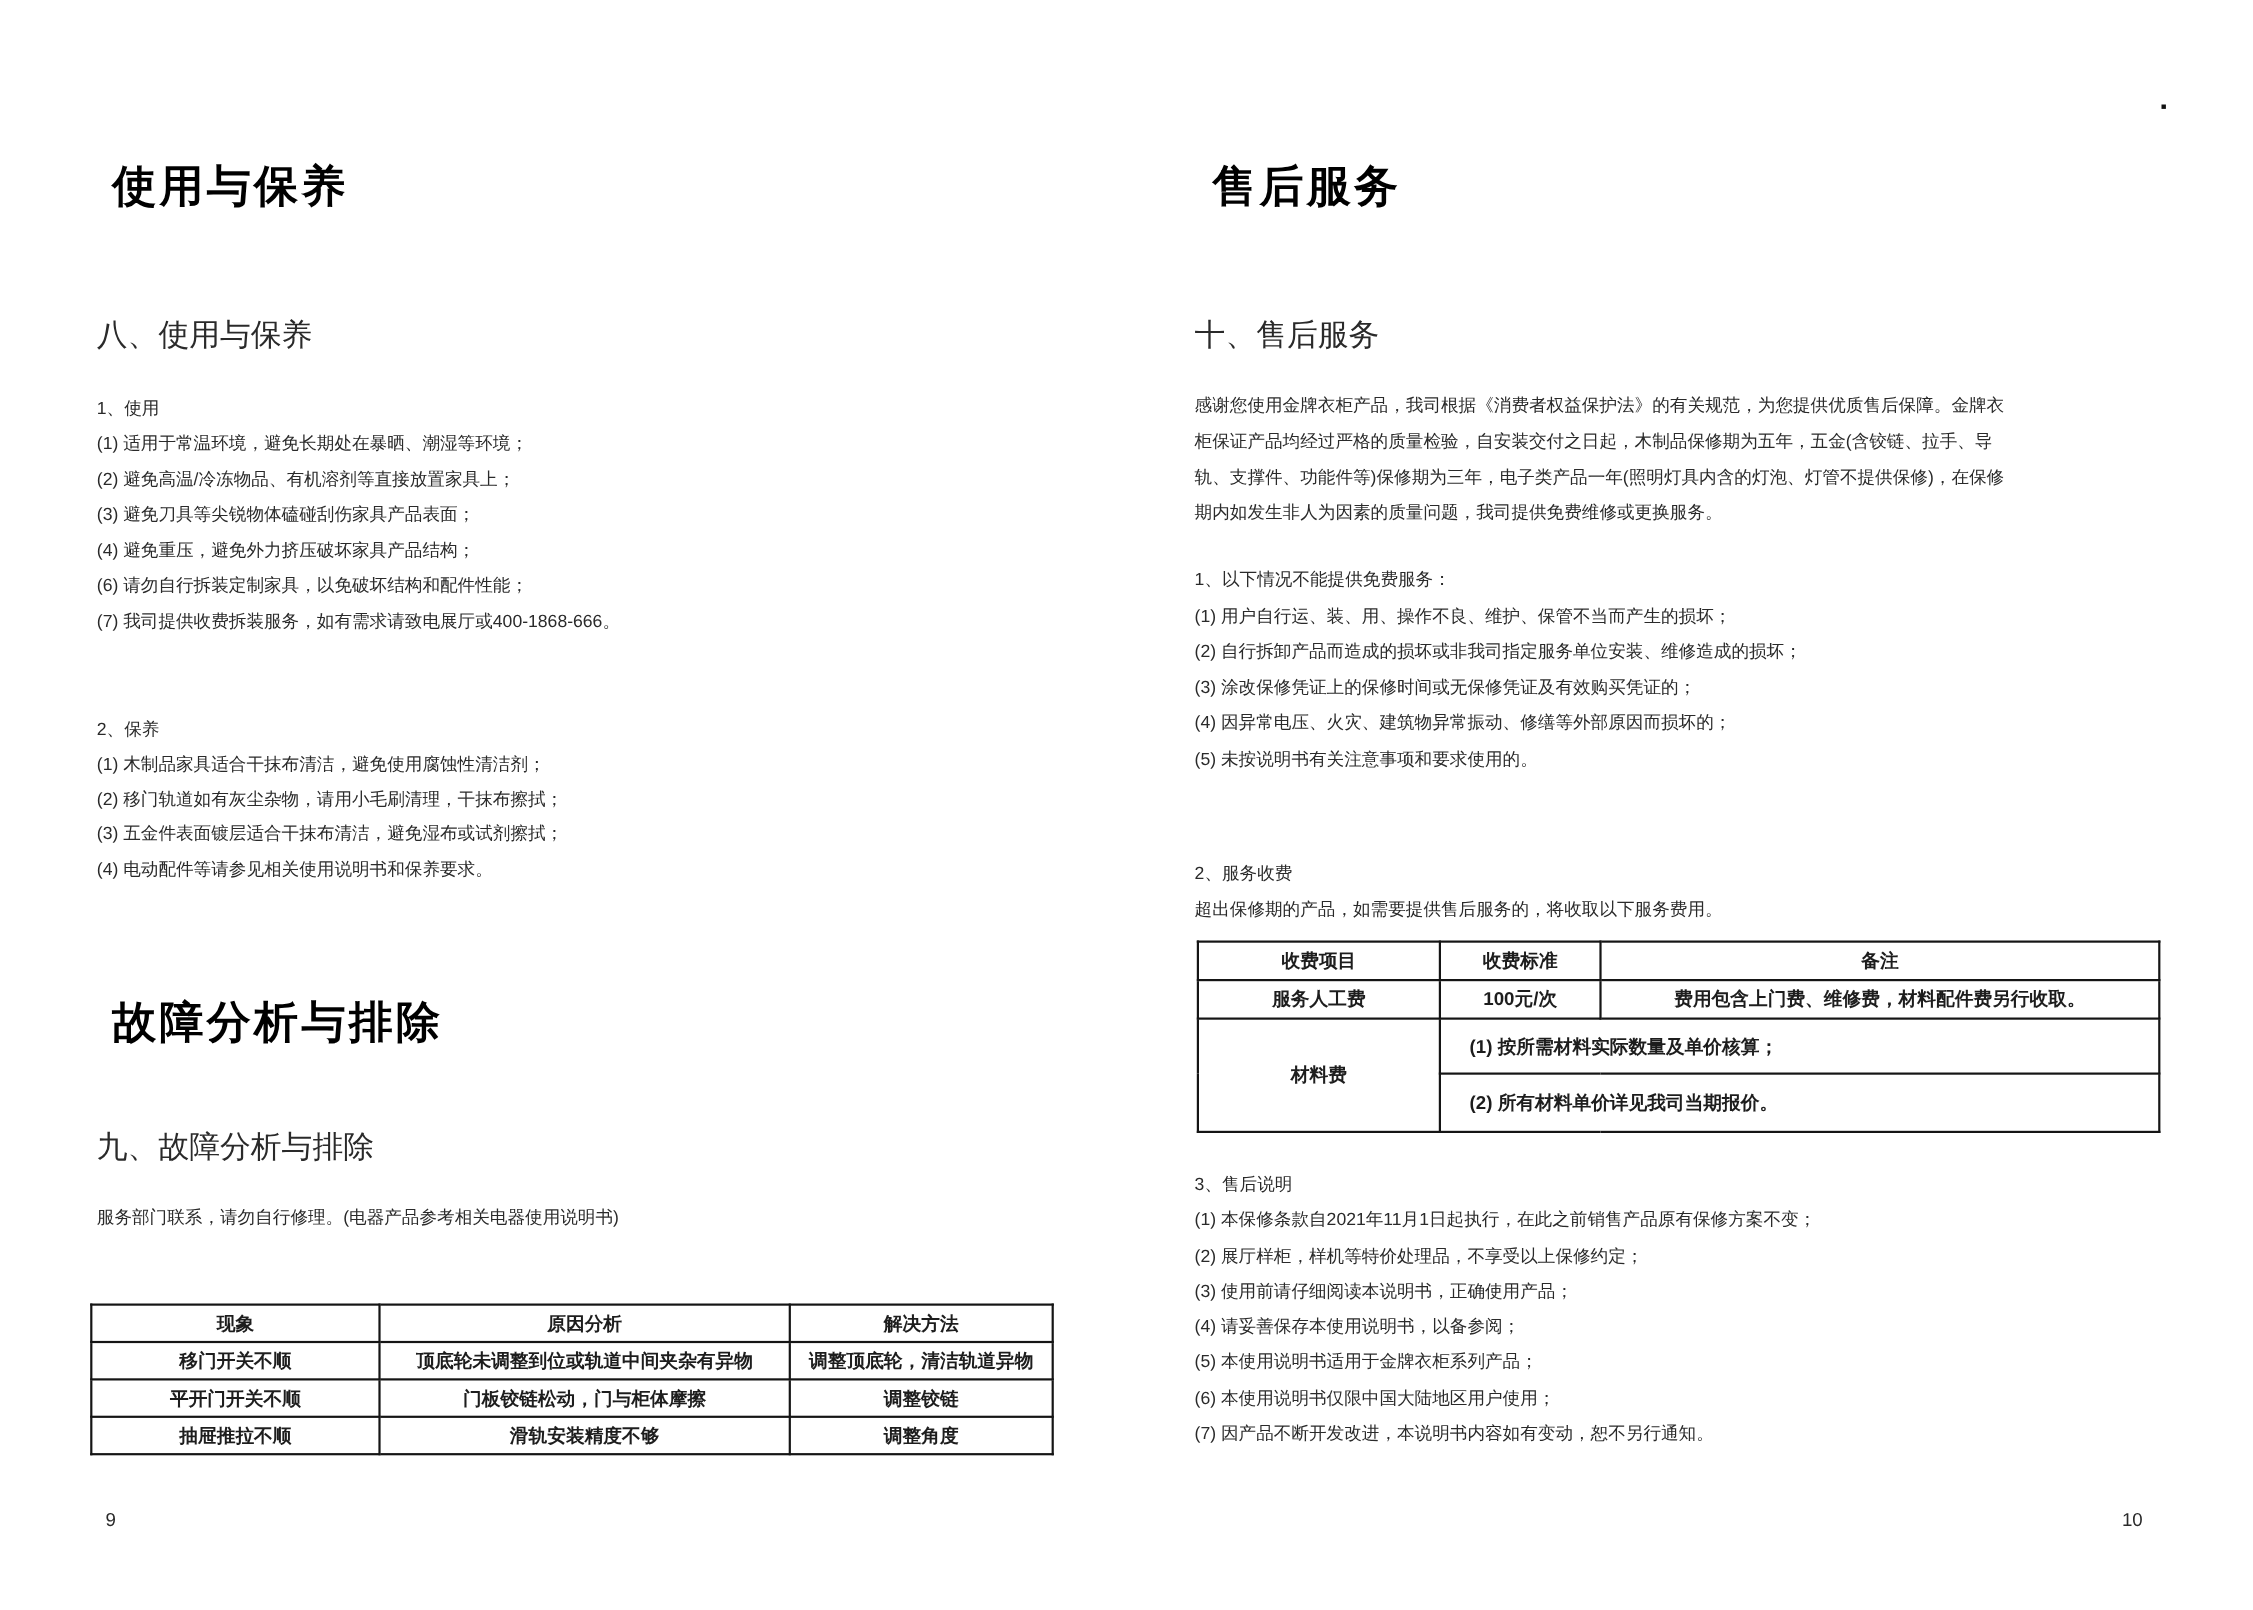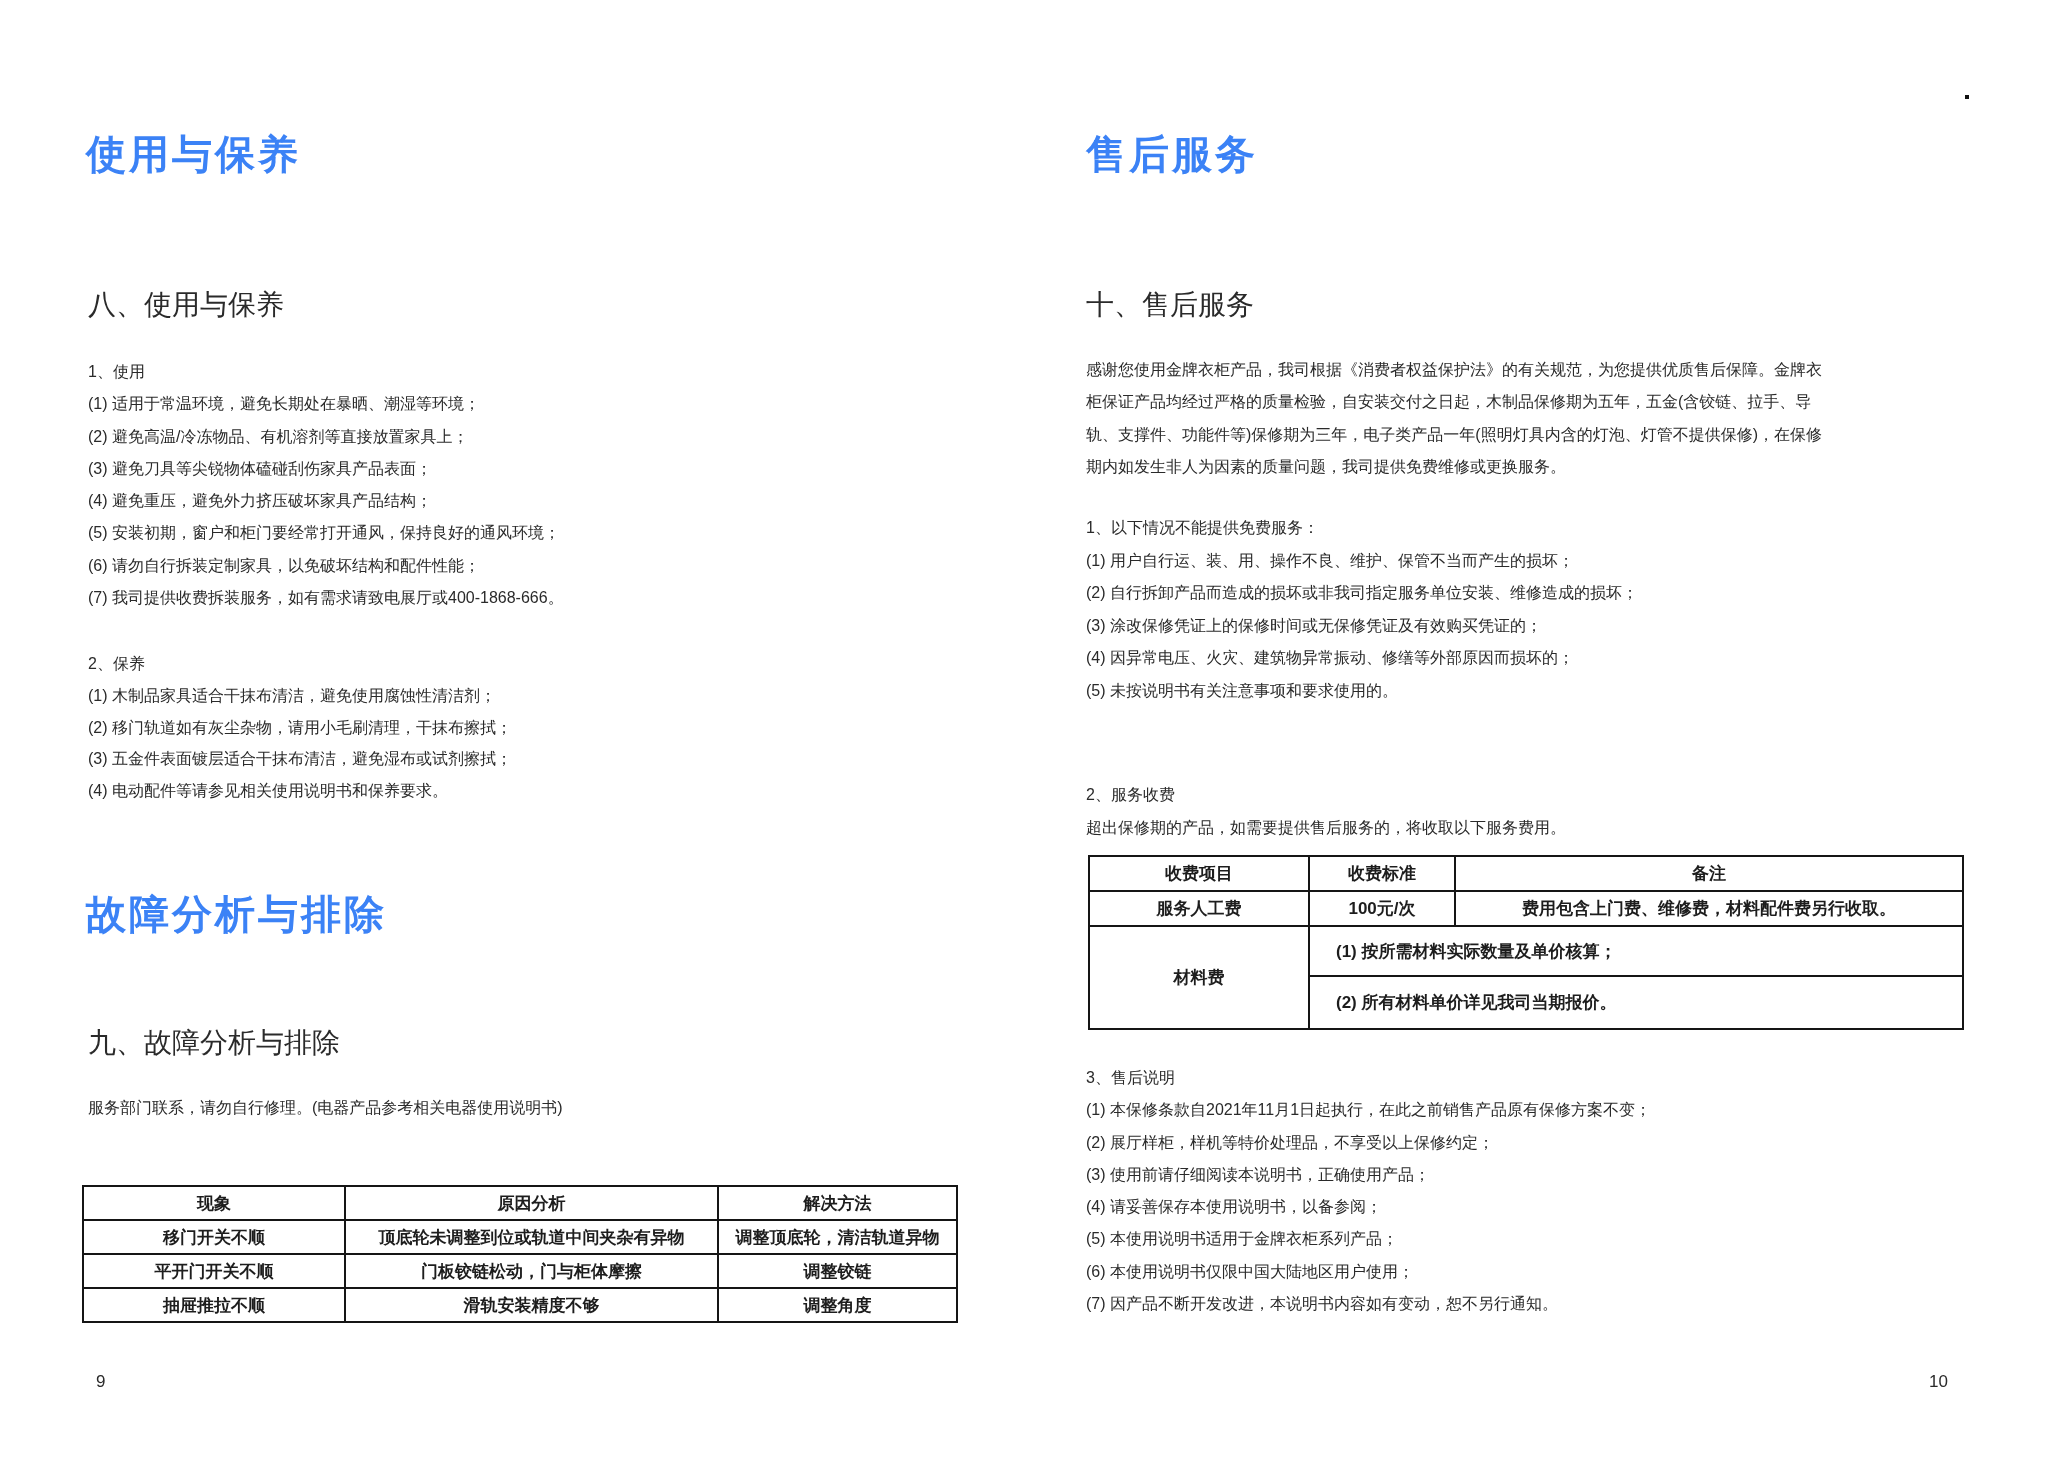--- a/index.html
+++ b/index.html
@@ -22,26 +22,26 @@
     width: 1024px;
     height: 1464px;
     background: #ffffff;
   }
   .page.left  { left: 0; }
   .page.right { left: 1024px; }
 
   .abs { position: absolute; }
 
   .doc-title {
-    margin: 0;
+    margin: 16px;
     font-size: 40px;
     line-height: 48px;
     font-weight: 700;
     letter-spacing: 3px;
-    color: #3b82f6;
+    color: #000000;
     white-space: nowrap;
   }
   .sec-head {
     font-size: 28px;
     line-height: 30px;
     color: #2a2a2a;
     white-space: nowrap;
   }
   .body-block {
     font-size: 16px;
@@ -91,21 +91,20 @@
     <h1 class="doc-title abs" style="left:86px; top:130px">使用与保养</h1>
 
     <div class="sec-head abs" style="left:88px; top:290px">八、使用与保养</div>
 
     <div class="body-block abs" style="left:88px; top:356px">
       <div class="line">1、使用</div>
       <div class="line">(1) 适用于常温环境，避免长期处在暴晒、潮湿等环境；</div>
       <div class="line">(2) 避免高温/冷冻物品、有机溶剂等直接放置家具上；</div>
       <div class="line">(3) 避免刀具等尖锐物体磕碰刮伤家具产品表面；</div>
       <div class="line">(4) 避免重压，避免外力挤压破坏家具产品结构；</div>
-      <div class="line">(5) 安装初期，窗户和柜门要经常打开通风，保持良好的通风环境；</div>
       <div class="line">(6) 请勿自行拆装定制家具，以免破坏结构和配件性能；</div>
       <div class="line">(7) 我司提供收费拆装服务，如有需求请致电展厅或400-1868-666。</div>
     </div>
 
     <div class="body-block abs" style="left:88px; top:648px; line-height:31.8px">
       <div class="line">2、保养</div>
       <div class="line">(1) 木制品家具适合干抹布清洁，避免使用腐蚀性清洁剂；</div>
       <div class="line">(2) 移门轨道如有灰尘杂物，请用小毛刷清理，干抹布擦拭；</div>
       <div class="line">(3) 五金件表面镀层适合干抹布清洁，避免湿布或试剂擦拭；</div>
       <div class="line">(4) 电动配件等请参见相关使用说明书和保养要求。</div>

